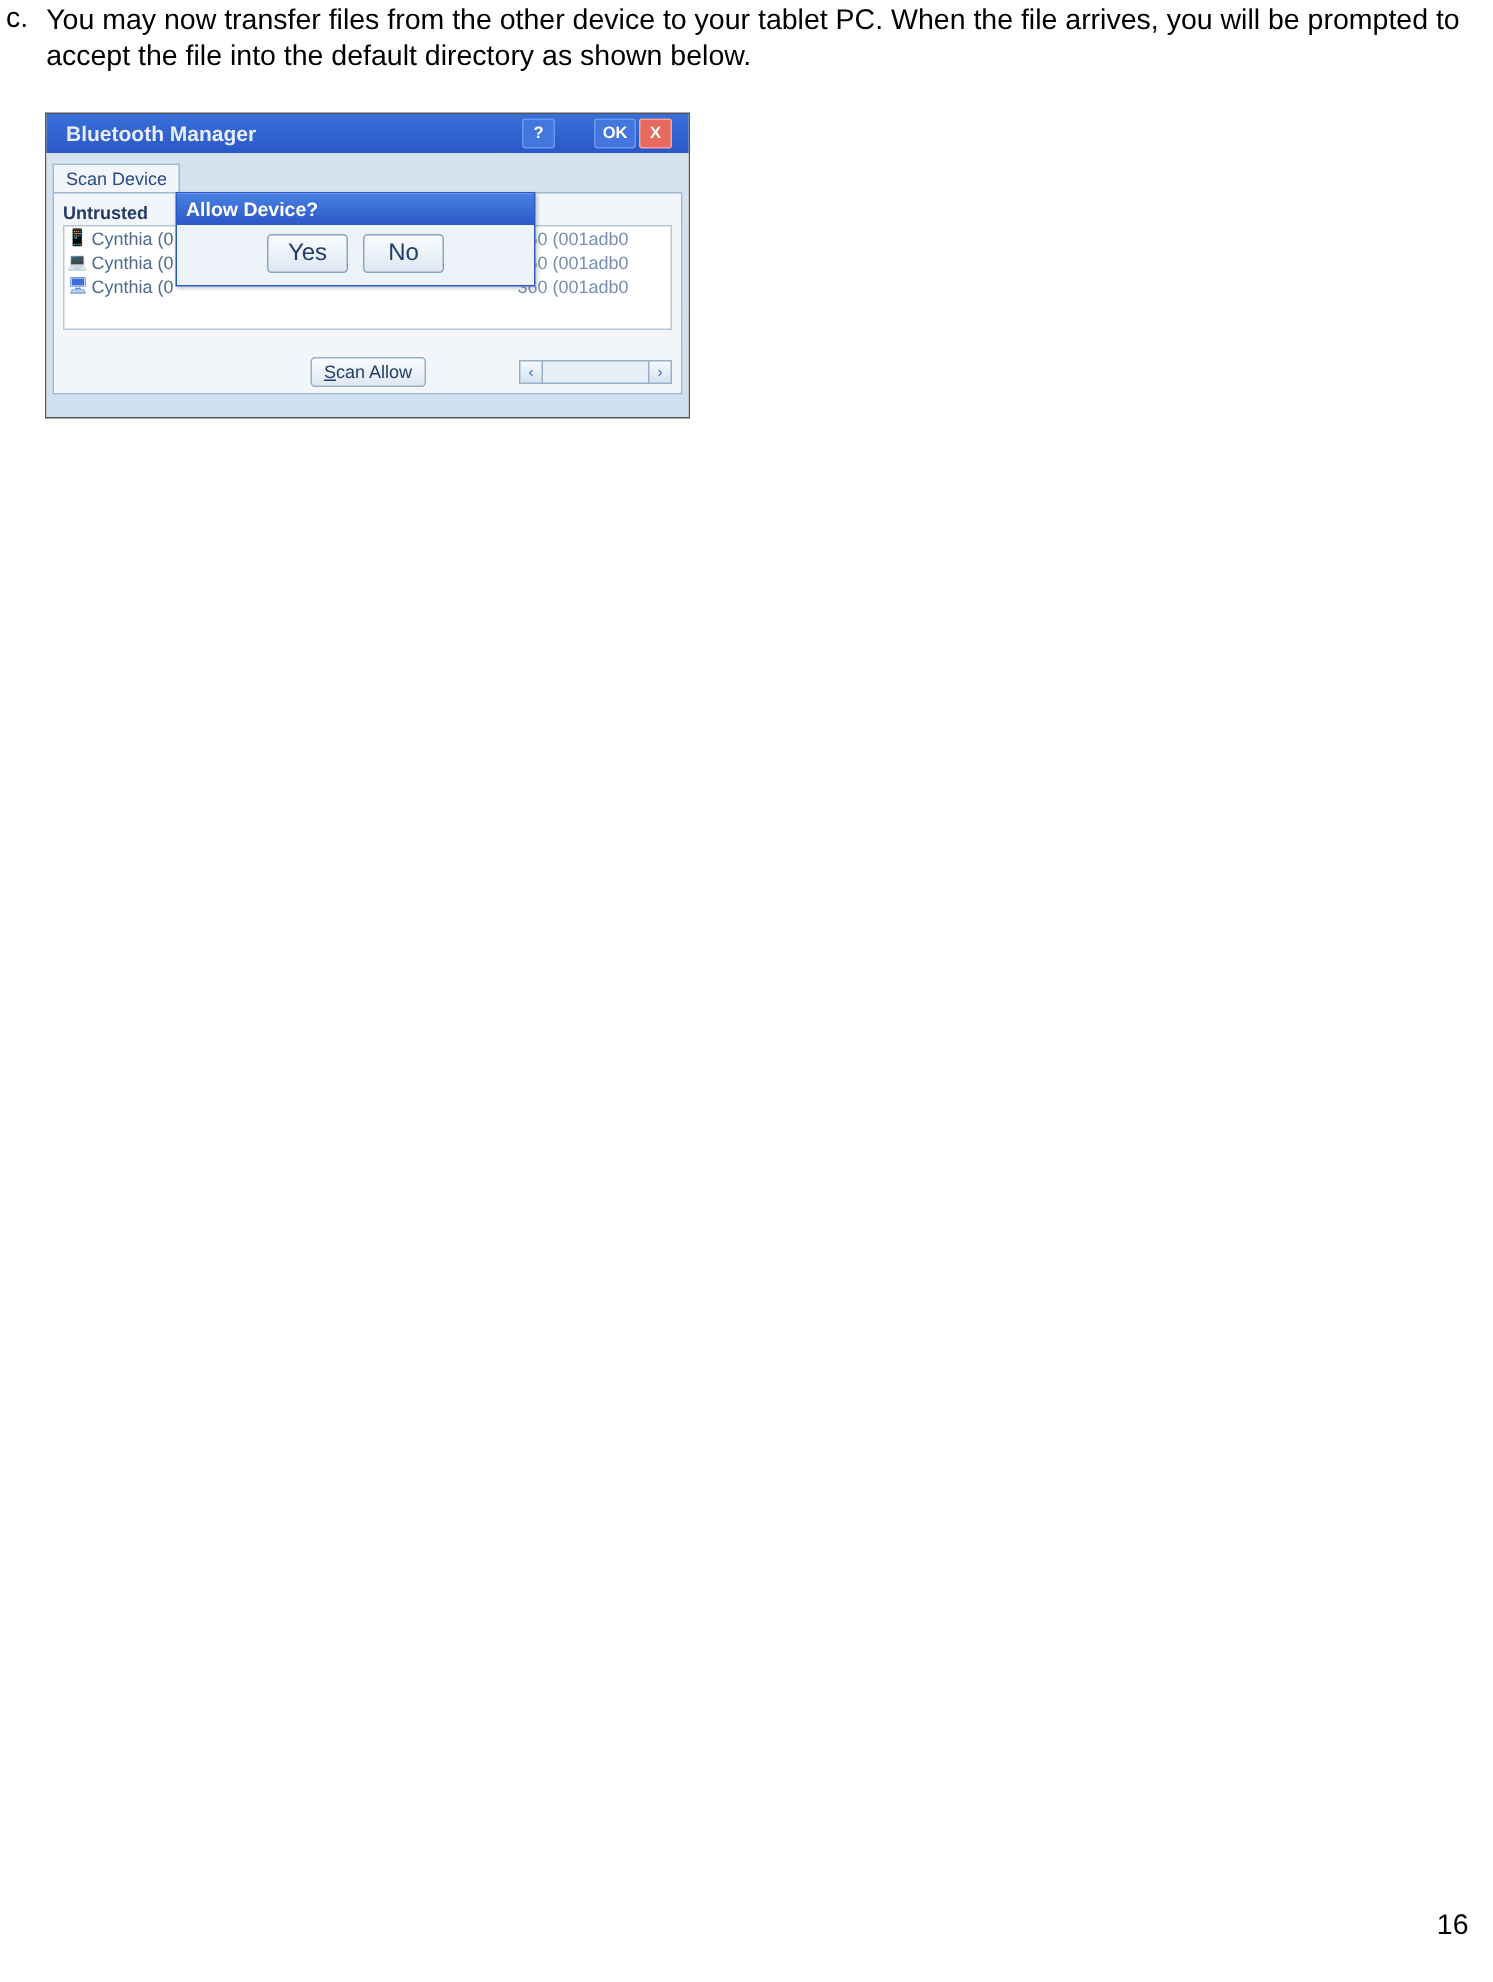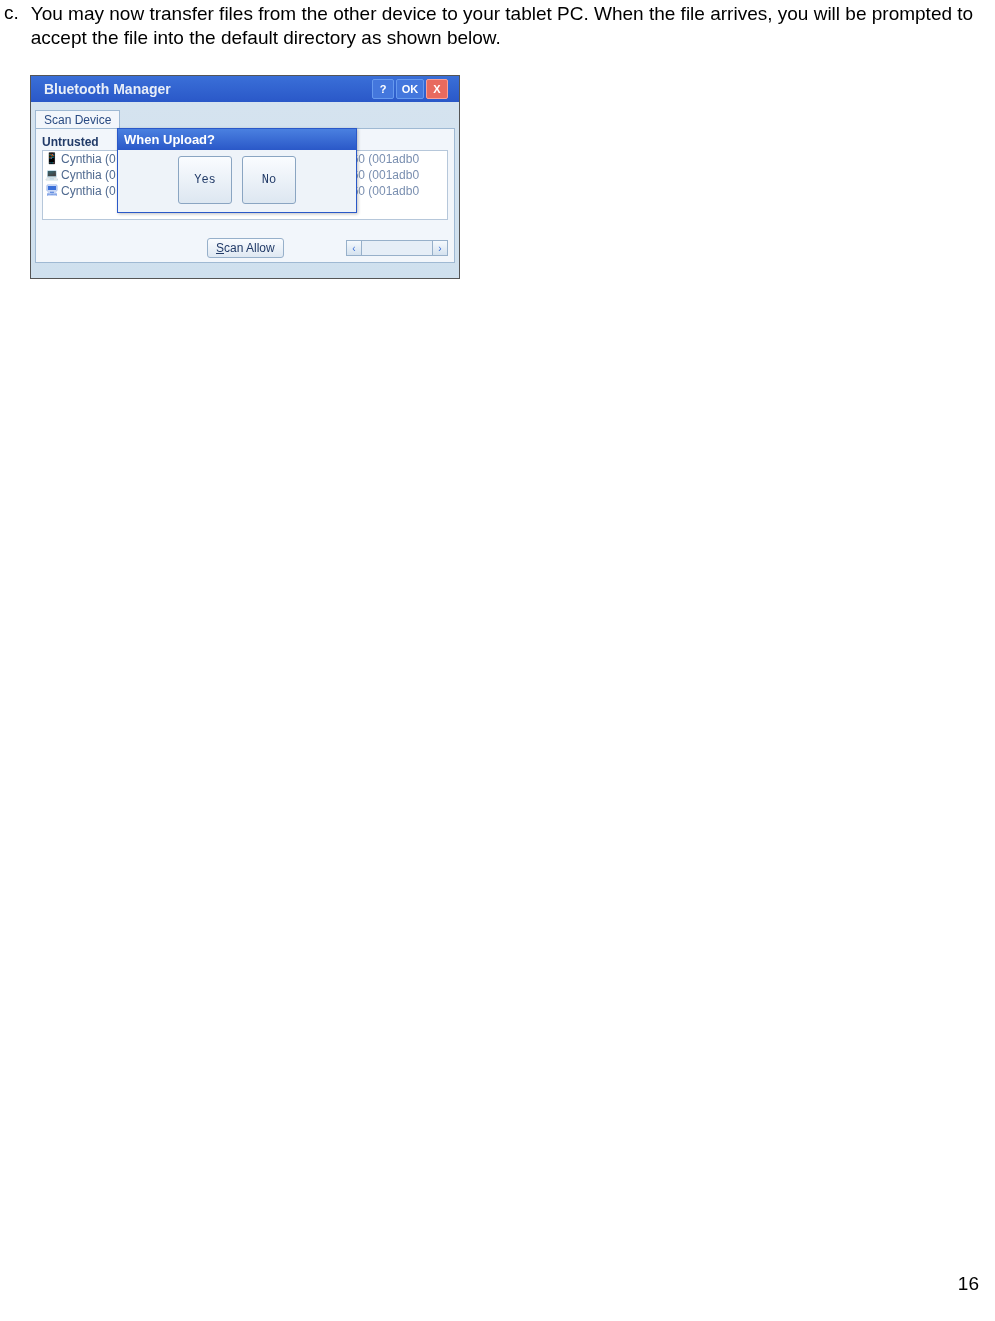--- a/index.html
+++ b/index.html
@@ -58,21 +58,21 @@
       background: #4477dd;
       border: 1px solid #6699ee;
       border-radius: 2px;
       color: #fff;
       font-size: 11px;
       font-weight: bold;
       display: flex; align-items: center; justify-content: center;
       cursor: pointer;
       font-family: Tahoma, Arial, sans-serif;
     }
-    .tb-btn.ok { width: 28px; }
+    .tb-btn.ok { width: 28px; margin-left: 24px; }
     .tb-btn.close {
       background: #e86a5e;
       border-color: #f8a098;
     }
     .client-area {
       background: linear-gradient(#d5e3ef, #cfe0ee);
       padding: 4px;
       height: 176px;
       position: relative;
       font-family: Tahoma, Arial, sans-serif;
@@ -187,28 +187,28 @@
       line-height: 1.25;
     }
     .dlg-buttons {
       display: flex;
       justify-content: center;
       gap: 10px;
       padding: 6px 0 8px;
     }
     .dlg-btn {
       min-width: 54px;
-      padding: 16px 8px;
-      font-size: 12px;
+      padding: 3px 8px;
+      font-size: 16px;
       background: linear-gradient(#fafcff, #dde7f1);
       border: 1px solid #8aa5c2;
       border-radius: 3px;
       color: #223b68;
       cursor: pointer;
-      font-family: Liberation Mono, monospace;
+      font-family: Liberation Sans, sans-serif;
     }
     .page-number {
       position: absolute;
       bottom: 26px;
       right: 16px;
       font-size: 19px;
     }
   </style>
 </head>
 <body>
@@ -255,21 +255,21 @@
         <div class="h-scroll">
           <div class="hs-btn">‹</div>
           <div class="hs-track"></div>
           <div class="hs-btn">›</div>
         </div>
       </div>
     </div>
 
     
     <div class="dialog">
-      <div class="dlg-title">When Upload?</div>
+      <div class="dlg-title">Allow Device?</div>
       <div class="dlg-buttons">
         <button class="dlg-btn">Yes</button>
         <button class="dlg-btn">No</button>
       </div>
     </div>
 
   </div>
 </div>
 
 <div class="page-number">16</div>

